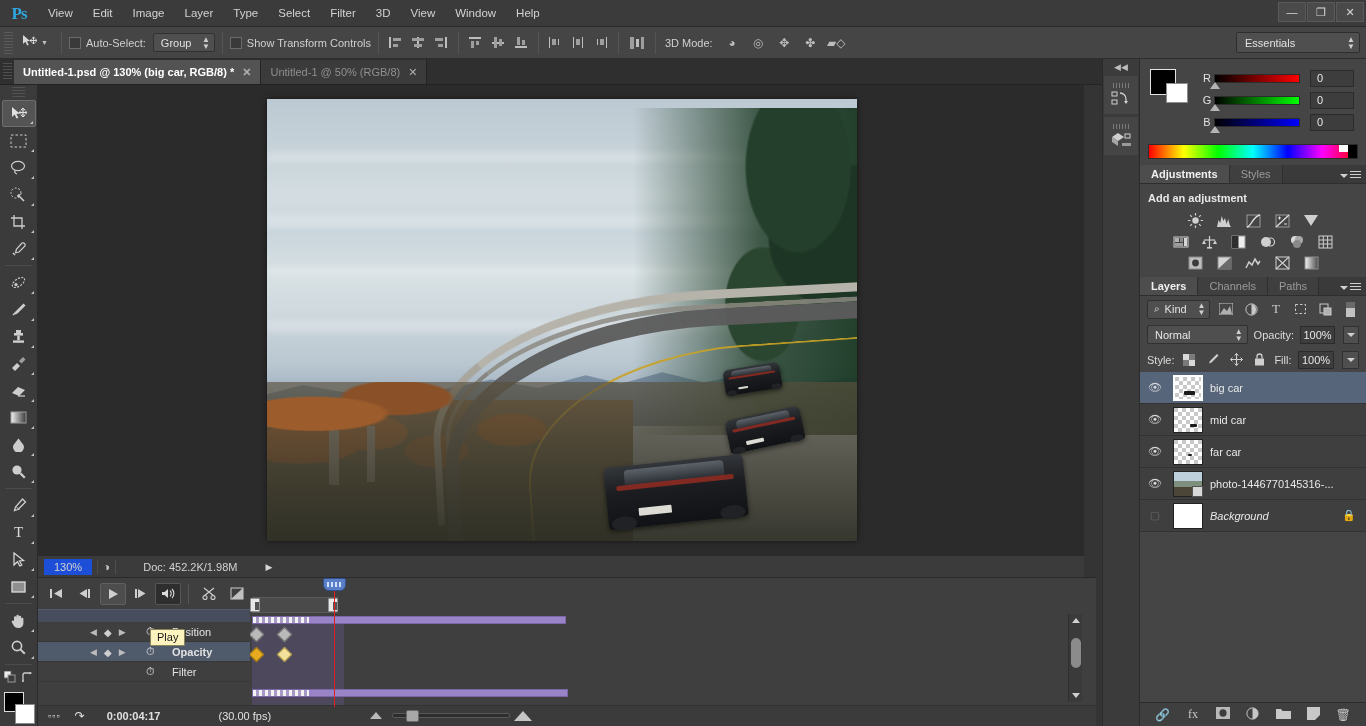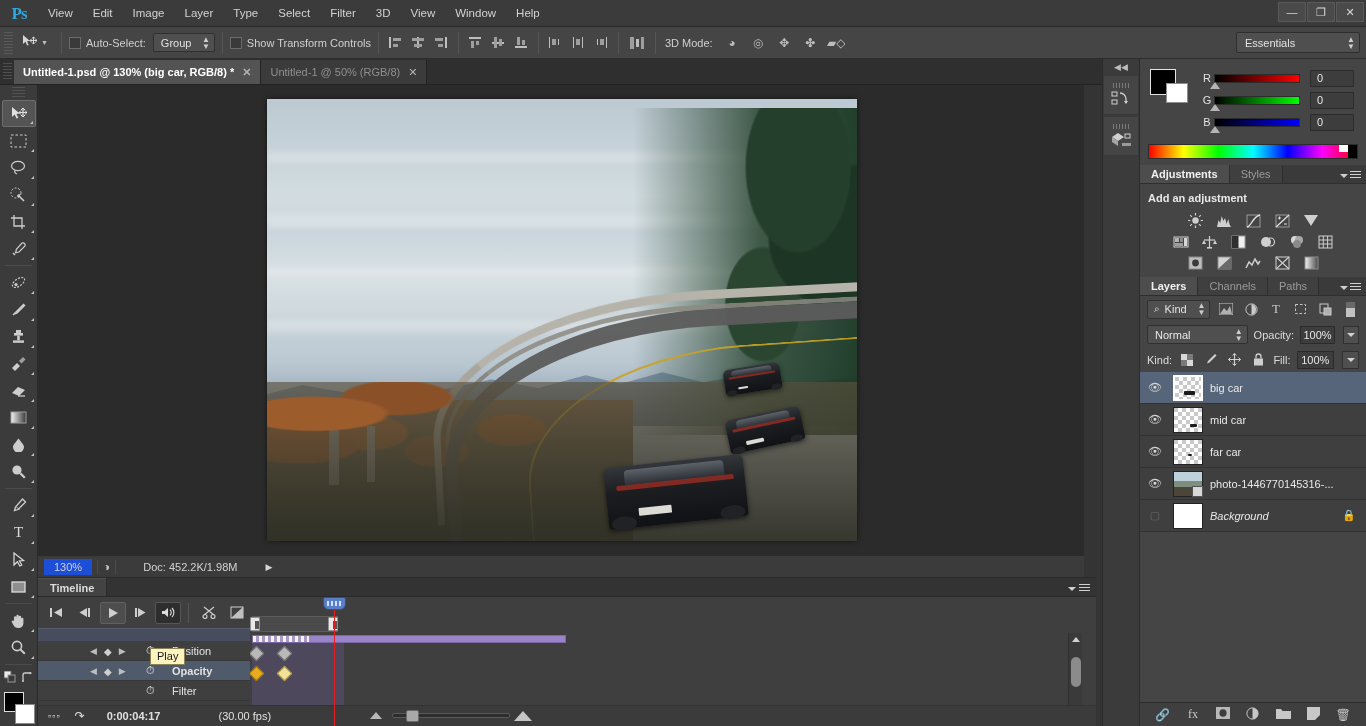--- a/index.html
+++ b/index.html
@@ -854,27 +854,20 @@
   <div class="statusbar">
     <div class="zoomfield">130%</div>
     <div class="sb-sep"></div>
     <span style="font-size:12px;color:#c2c2c2">◑</span>
     <div class="sb-sep"></div>
     <span class="docinfo">Doc: 452.2K/1.98M</span>
     <span class="sb-arrow">▶</span>
   </div>
 
   <div class="timeline">
-    <div class="tl-tabbar">
-      <div class="tl-tab">Timeline</div>
-      <div class="tl-menu">
-        <span class="tri-dn"></span>
-        <span class="hamb"></span>
-      </div>
-    </div>
 
     <div class="tl-body">
 
       <div class="tl-left">
         <div class="tl-toolrow">
           <div class="tbtn">
             <svg width="13" height="11">
                 <rect x="0" y="1" width="2" height="9" fill="#cecece"></rect>
                 <path d="M12 1 L4 5.5 L12 10 Z" fill="#cecece"></path>
               </svg>
@@ -1233,21 +1226,21 @@
         <span class="spin">▲<br>▼</span>
       </div>
       <span class="lbl-sm">Opacity:</span>
       <span class="numfield">100%</span>
       <span class="stepper">
           <span class="tri-dn"></span>
         </span>
     </div>
 
     <div class="lockrow">
-      <span class="lbl-sm">Kind:</span>
+      <span class="lbl-sm">Style:</span>
       <span class="lock-ic">
           <svg width="12" height="12">
             <rect x="0" y="0" width="6" height="6" fill="#d8d8d8"></rect>
             <rect x="6" y="6" width="6" height="6" fill="#d8d8d8"></rect>
             <rect x="6" y="0" width="6" height="6" fill="#7a7a7a"></rect>
             <rect x="0" y="6" width="6" height="6" fill="#7a7a7a"></rect>
           </svg>
         </span>
       <span class="lock-ic">
           <svg width="13" height="13">

